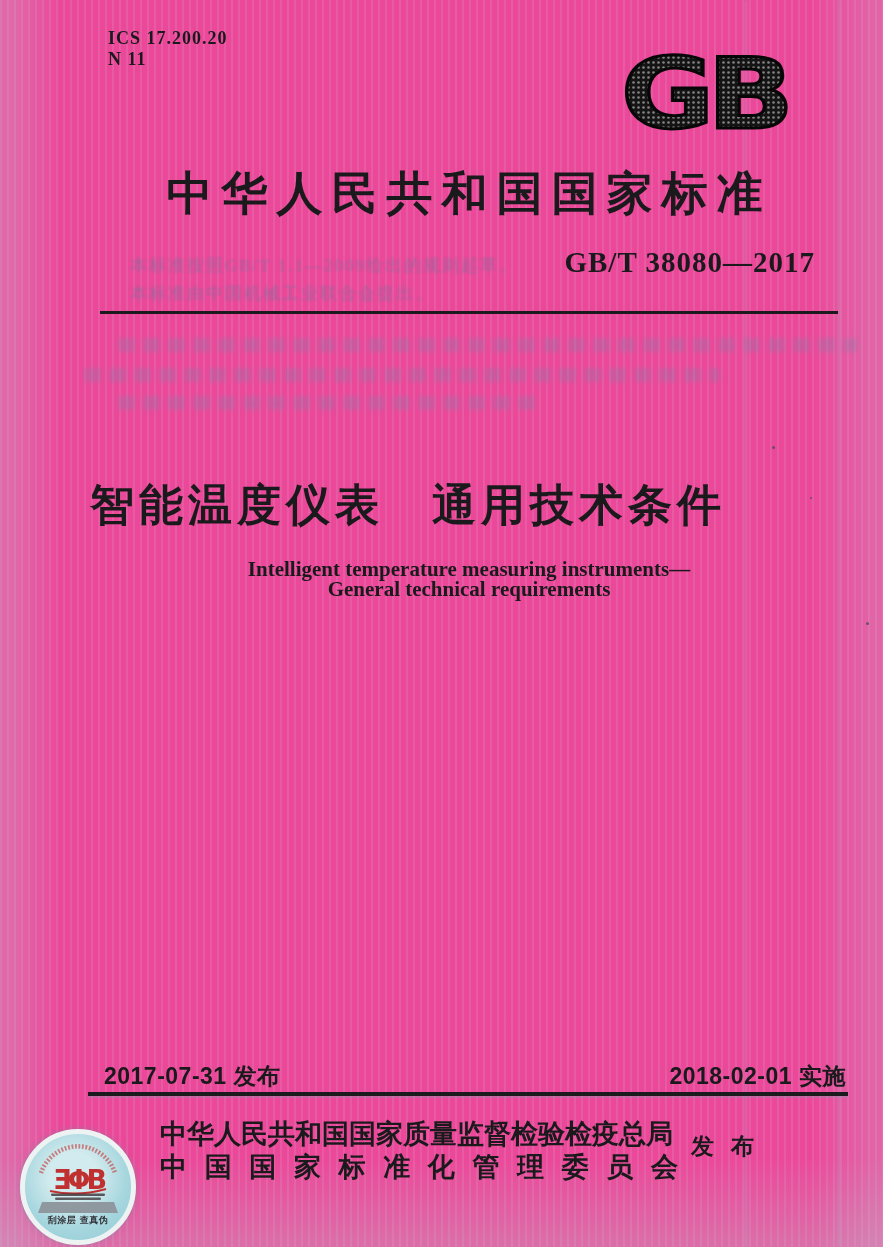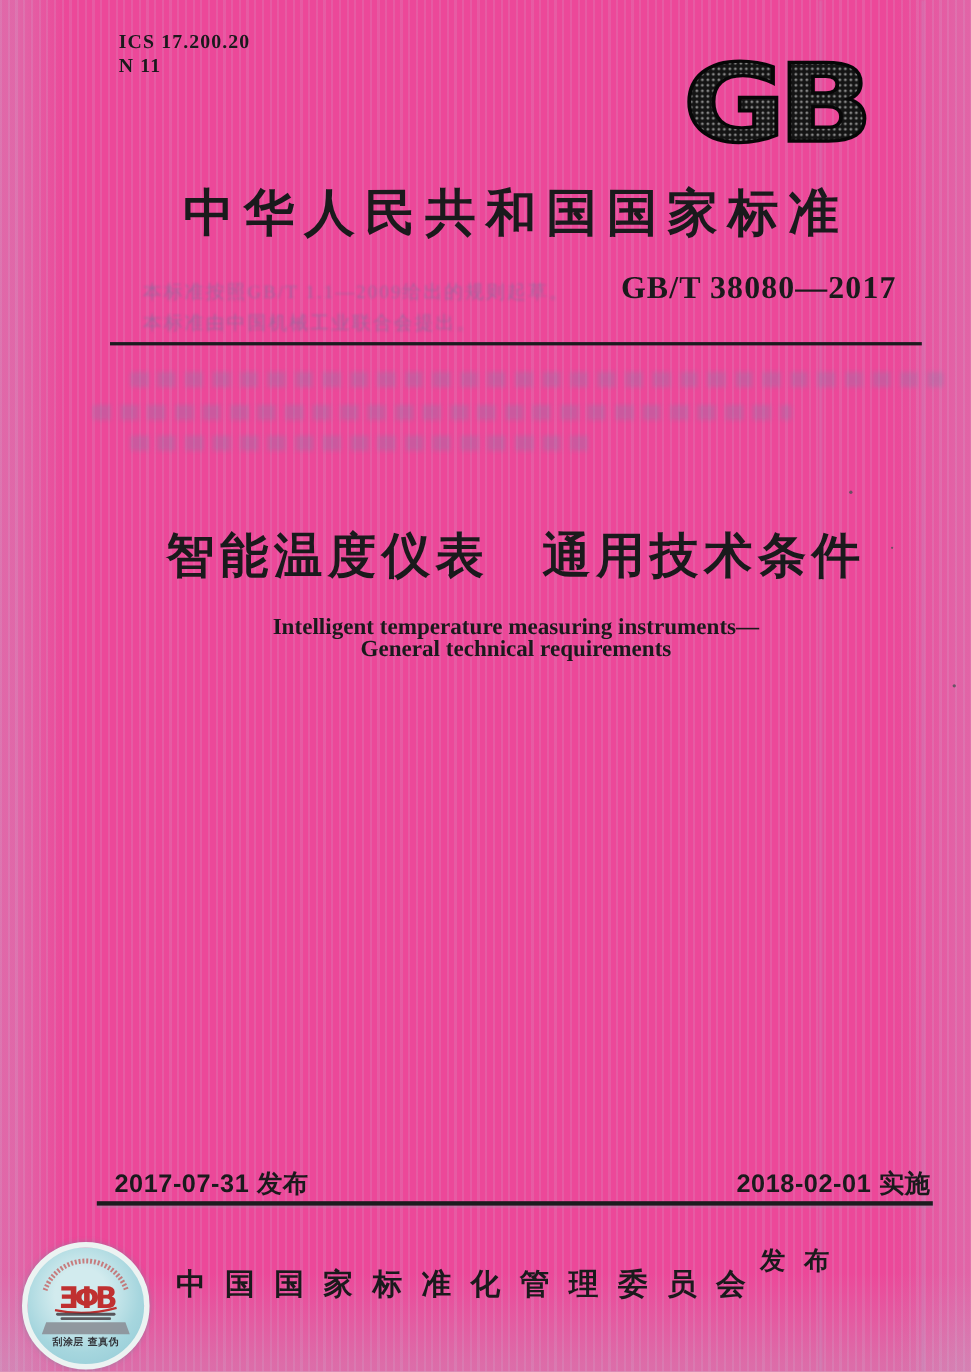--- a/index.html
+++ b/index.html
@@ -35,21 +35,21 @@
 
   .ghost-line{position:absolute;font-size:17px;color:rgba(104,119,158,.55);
        filter:blur(1px);letter-spacing:2px;white-space:nowrap;}
   .smudge{position:absolute;height:14px;opacity:.42;filter:blur(2px);border-radius:3px;
        background:repeating-linear-gradient(90deg, rgba(118,133,172,.65) 0 17px, rgba(118,133,172,0) 17px 25px);}
 
   .rule{position:absolute;background:#1b1b1e;}
   .rule-top{left:100px;top:311px;width:738px;height:3px;}
   .rule-bottom{left:88px;top:1092px;width:760px;height:4px;box-shadow:0 2px 0 rgba(140,150,170,.35);}
 
-  .doc-title-cn{position:absolute;left:90px;top:476px;width:758px;text-align:center;
+  .doc-title-cn{position:absolute;left:90px;top:476px;width:758px;
        font-family:"DejaVu Sans","Liberation Sans",sans-serif;
        font-weight:bold;font-size:44px;letter-spacing:5px;white-space:nowrap;}
   .doc-title-cn .part2{margin-left:48px;}
 
   .doc-title-en{position:absolute;left:90px;width:758px;text-align:center;
        font-size:21px;font-weight:bold;font-family:"Liberation Serif",serif;}
   .en1{top:557px;} .en2{top:577px;}
 
   .date-issue{position:absolute;left:104px;top:1061px;font-size:23px;font-weight:bold;
        font-family:"Liberation Sans","DejaVu Sans",sans-serif;letter-spacing:.5px;}
@@ -112,20 +112,21 @@
   <div class="doc-title-cn">
     <span>智能温度仪表</span><span class="part2">通用技术条件</span>
   </div>
   <div class="doc-title-en en1">Intelligent temperature measuring instruments—</div>
   <div class="doc-title-en en2">General technical requirements</div>
 
   <div class="date-issue">2017-07-31 发布</div>
   <div class="date-impl">2018-02-01 实施</div>
   <div class="rule rule-bottom"></div>
 
+  <div class="issuer1">中华人民共和国国家质量监督检验检疫总局</div>
   <div class="issuer2">中国国家标准化管理委员会</div>
   <div class="publish-label">发布</div>
 
   <div class="seal">
     <svg width="116" height="116" viewBox="0 0 116 116">
 
       <path d="M21 44 A39 39 0 0 1 95 44" fill="none" stroke="#c65050" stroke-width="4.5" stroke-dasharray="1.8 1.7" opacity="0.7"></path>
 
       <text x="58" y="60" text-anchor="middle" font-family="DejaVu Sans, sans-serif" font-weight="bold" font-size="27" letter-spacing="-4" fill="#c03030">ƎΦB</text>
       <path d="M30 62 Q58 68 86 60" fill="none" stroke="#c03030" stroke-width="2"></path>

